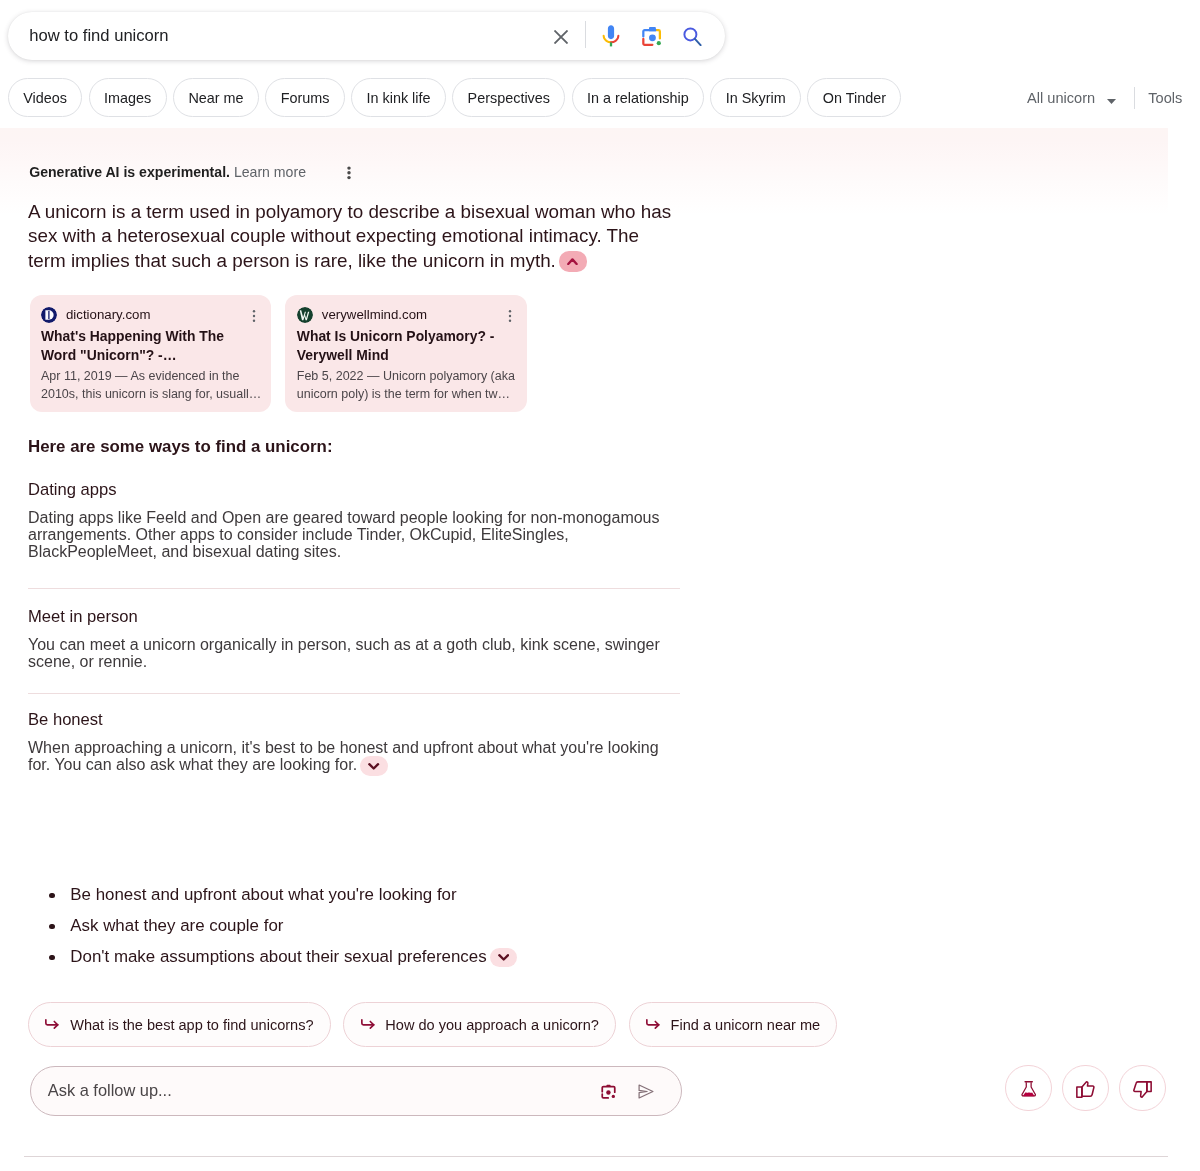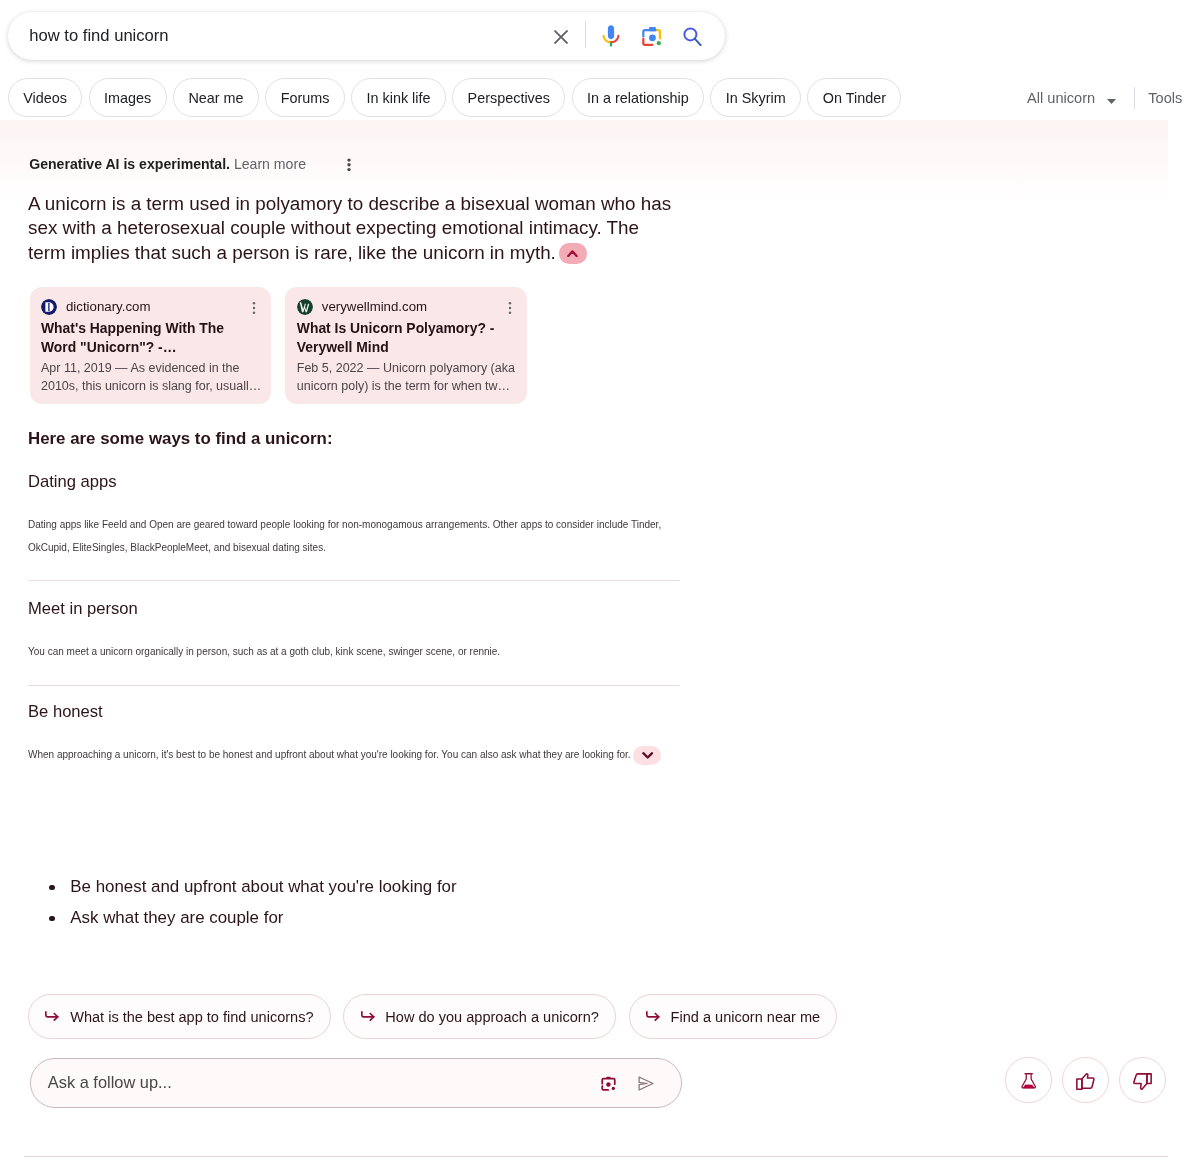--- a/index.html
+++ b/index.html
@@ -30,21 +30,21 @@
     display:flex; align-items:center; padding:0 14.4px;
     font-size:14.4px; color:#202124; background:#fff; white-space:nowrap;
     letter-spacing:0;
   }
   .filters-right{ position:absolute; left:1027px; top:78.2px; height:39px; display:flex; align-items:center; font-size:14.6px; color:#5f6368;}
   .allfilters{ display:flex; align-items:center; gap:11.5px; padding-right:18.2px; cursor:pointer;}
   .vline{ width:1px; height:22px; background:#dadce0; }
   .tools{ padding-left:13.4px; cursor:pointer;}
 
   .sge{
-    position:absolute; left:0; top:120px; width:1168px; height:1023px;
+    position:absolute; left:0; top:128px; width:1168px; height:1023px;
     background:linear-gradient(180deg,#fdf5f4 0%, #fdf5f5 1.3%, #fef8f8 3.4%, #fefbfb 5.4%, #fffdfd 7%, #ffffff 8.5%);
   }
   .disclaimer{ position:absolute; left:29.2px; top:35.9px; font-size:14.1px; line-height:17px; white-space:nowrap;}
   .disclaimer b{ font-weight:700; color:#1f1f1f; }
   .disclaimer .lm{ color:#5f6368; }
   .kebab{ position:absolute; left:340.2px; top:37.2px; width:18px; height:18px; cursor:pointer;}
 
   .answer{
     position:absolute; left:28px; top:71.6px; width:648px;
     font-size:18.85px; line-height:24.65px; color:#2c1419; letter-spacing:0;
@@ -61,21 +61,21 @@
   .card-head{ position:absolute; left:11.4px; top:12.4px; display:flex; align-items:center; gap:9px;}
   .favicon{ width:16px; height:16px; border-radius:50%; flex:0 0 16px; display:flex;align-items:center;justify-content:center;overflow:hidden;}
   .card-domain{ font-size:13.25px; color:#241116; }
   .card-kebab{ position:absolute; right:10px; top:14px; width:14px; height:14px; cursor:pointer;}
   .card-title{ position:absolute; left:11.4px; top:32.9px; width:210px; font-size:13.9px; font-weight:700; line-height:19px; color:#241116;}
   .card-snippet{ position:absolute; left:11.4px; top:72.1px; width:228px; font-size:12.5px; line-height:18px; color:#4b4549; }
 
   .h-intro{ position:absolute; left:28px; top:308.6px; font-size:16.86px; font-weight:700; color:#2c1419; line-height:20px;}
   .section{ position:absolute; left:28px; width:656px; }
   .sec-title{ font-size:16.6px; color:#2c1419; line-height:21px;}
-  .sec-body{ font-size:10px; line-height:23px; color:#3e3a3c; margin-top:21px;}
+  .sec-body{ font-size:16px; line-height:17px; color:#3e3a3c; margin-top:9px;}
   .hr{ position:absolute; left:28px; width:652px; height:1px; background:#eeddde;}
 
   .para2{ position:absolute; left:28px; top:673px; width:650px; font-size:18.85px; line-height:25.1px; color:#2c1419;}
   .bullets{ position:absolute; left:28px; top:0px; width:650px; margin:12px; padding:0; list-style:none;}
   .bullets li{ font-size:16.9px; line-height:20px; color:#2c1419; padding-left:30.3px; position:relative; margin-bottom:11.1px;}
   .bullets li:before{ content:""; position:absolute; left:9.3px; top:8px; width:5.4px; height:5.4px; border-radius:50%; background:#2c1419;}
 
   .followups{ position:absolute; left:28.2px; top:874px; display:flex; gap:12.6px;}
   .fu{ height:45.4px; border:1px solid #edd2d6; border-radius:23px; display:flex; align-items:center; gap:10.8px; padding:0 16.2px; font-size:14.55px; color:#2c1419; background:#fefcfc; cursor:pointer; white-space:nowrap;}
 
@@ -234,20 +234,25 @@
       <svg width="11.4" height="8.5" viewBox="0 0 11.4 8.5">
         <path d="M1.3 2.2 5.7 6.5 10.1 2.2" fill="none" stroke="#5c1022" stroke-width="2.35" stroke-linecap="round" stroke-linejoin="round"></path>
       </svg>
     </span></div>
   </div>
 
 
   <ul class="bullets" style="top:744.9px">
     <li>Be honest and upfront about what you're looking for</li>
     <li>Ask what they are couple for</li>
+    <li><span>Don't make assumptions about their sexual preferences</span><span class="chev chev-small">
+      <svg width="11.4" height="8.5" viewBox="0 0 11.4 8.5">
+        <path d="M1.3 2.2 5.7 6.5 10.1 2.2" fill="none" stroke="#5c1022" stroke-width="2.35" stroke-linecap="round" stroke-linejoin="round"></path>
+      </svg>
+    </span></li>
   </ul>
 
   <div class="followups">
     <div class="fu">
       <svg width="14" height="11" viewBox="0 0 14 11">
         <path d="M0.85 0.85v3.4a1.6 1.6 0 0 0 1.6 1.6h10.4" fill="none" stroke="#8e0d36" stroke-width="1.65" stroke-linecap="round" stroke-linejoin="round"></path>
         <path d="M9.3 2.5l3.4 3.35-3.4 3.35" fill="none" stroke="#8e0d36" stroke-width="1.65" stroke-linecap="round" stroke-linejoin="round"></path>
       </svg>
       <span>What is the best app to find unicorns?</span>
     </div>

